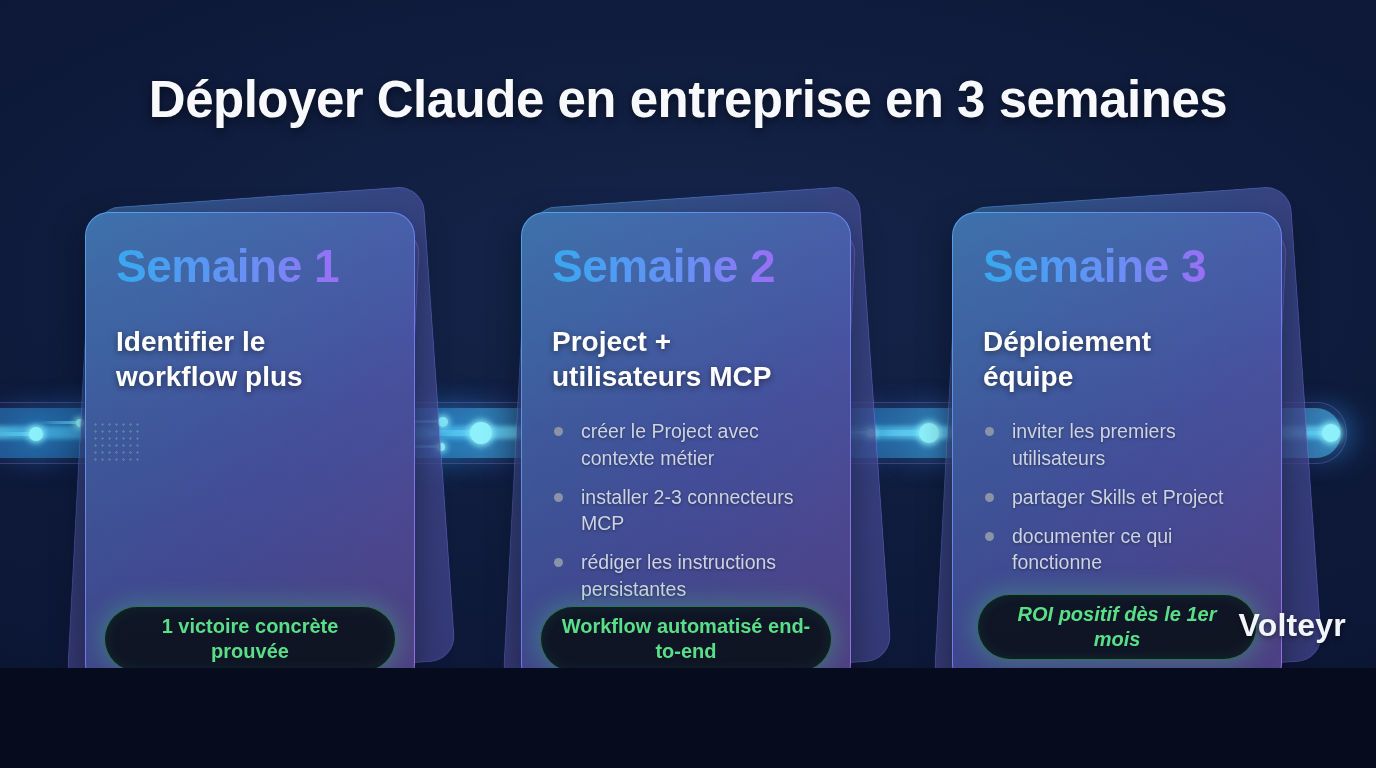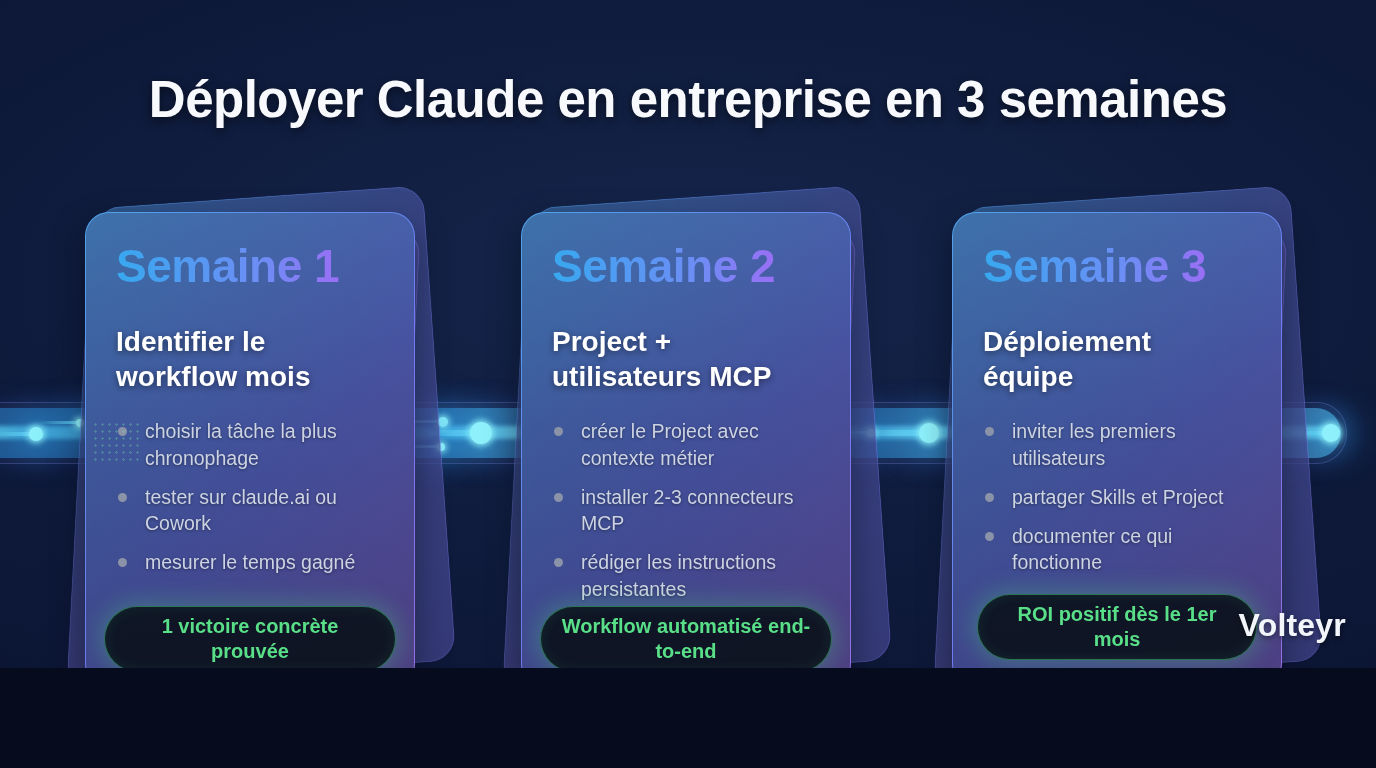--- a/index.html
+++ b/index.html
@@ -92,21 +92,21 @@
     text-shadow:0 1px 3px rgba(0,0,0,.4);}
   .badge{
     position:absolute;left:18px;right:18px;bottom:15px;min-height:46px;
     display:flex;align-items:center;justify-content:center;text-align:center;
     padding:7px 16px;border-radius:34px;box-sizing:border-box;
     background:rgba(8,15,23,.88);
     border:1.5px solid rgba(70,195,125,.55);
     box-shadow:0 0 22px 5px rgba(74,222,128,.26), inset 0 0 14px rgba(74,222,128,.10);
     color:#59df88;font-weight:700;font-size:20px;line-height:1.25;
   }
-  .g3 .badge{left:24px;right:24px;bottom:27px;}
+  .g3 .badge{left:24px;right:24px;bottom:27px;font-style:italic;}
   .dots-texture{
     position:absolute;left:6px;top:208px;width:48px;height:42px;opacity:.55;
     background-image:radial-gradient(circle, rgba(120,230,165,.55) 1.1px, transparent 1.4px);
     background-size:7px 7px;
   }
   
   .logo{
     position:absolute;right:30px;bottom:24px;z-index:3;
     font-size:32px;font-weight:700;color:#f2f5fa;letter-spacing:.2px;
     text-shadow:0 2px 5px rgba(0,0,0,.5);
@@ -143,35 +143,21 @@
 
   <div class="trail" style="left:1288px;top:431px;width:43px;height:4px;"></div>
   <div class="particle" style="left:1322px;top:424px;width:18px;height:18px;"></div>
 
   <div class="card-group g1">
     <div class="card-back top"></div>
     <div class="card-back bottom"></div>
     <div class="card">
       <div class="dots-texture"></div>
       <div class="week">Semaine 1</div>
-      <div class="subtitle">Identifier le workflow mois</div>
-      <ul class="bullets">
-        <li>
-          <span class="dot"></span>
-          <span class="btext">choisir la tâche la plus chronophage</span>
-        </li>
-        <li>
-          <span class="dot"></span>
-          <span class="btext">tester sur claude.ai ou Cowork</span>
-        </li>
-        <li>
-          <span class="dot"></span>
-          <span class="btext">mesurer le temps gagné</span>
-        </li>
-      </ul>
+      <div class="subtitle">Identifier le workflow plus</div>
       <div class="badge">1 victoire concrète prouvée</div>
     </div>
   </div>
 
   <div class="card-group g2">
     <div class="card-back top"></div>
     <div class="card-back bottom"></div>
     <div class="card">
       <div class="week">Semaine 2</div>
       <div class="subtitle">Project + utilisateurs MCP</div>

